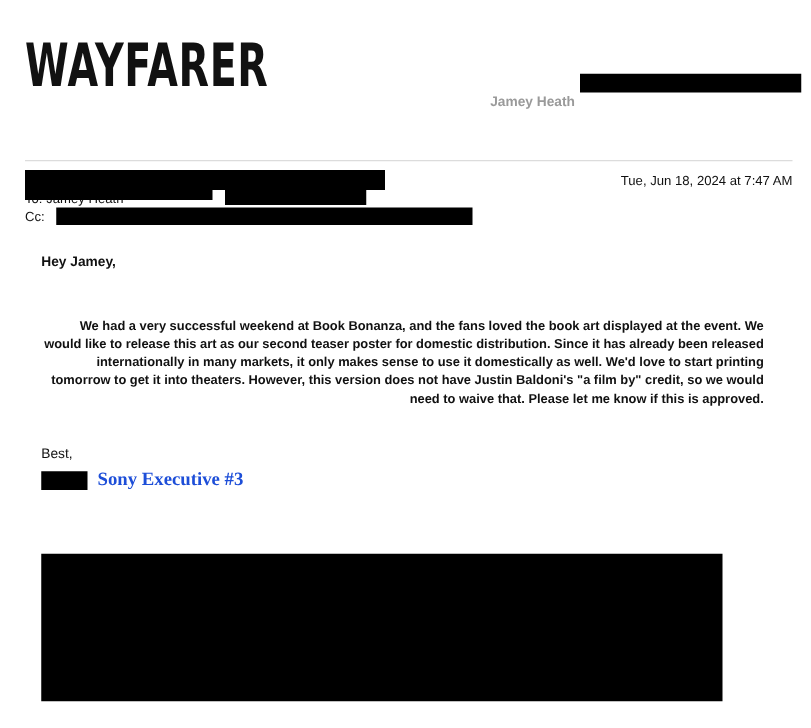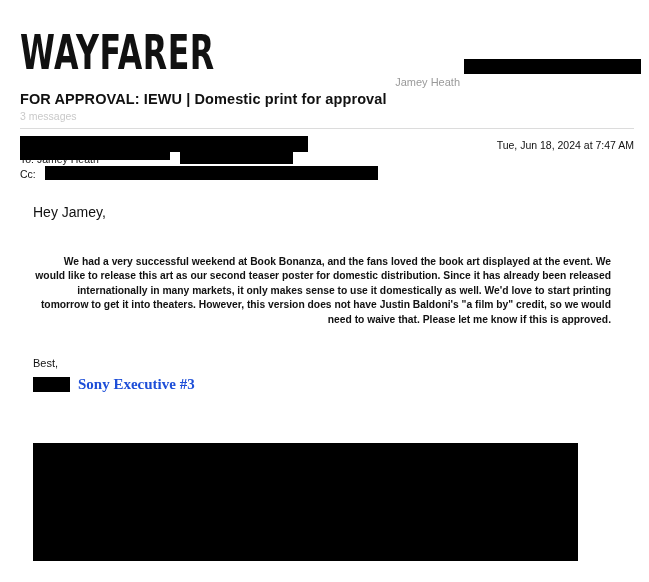--- a/index.html
+++ b/index.html
@@ -45,21 +45,21 @@
   .account {
     position: absolute;
     right: 8px;
     top: 44px;
     display: flex;
     align-items: center;
     gap: 0px;
   }
   .account-name {
     font-size: 11px;
-    font-weight: 400;
+    font-weight: 700;
     color: #9a9a9a;
     padding-right: 4px;
     margin-top: 32px;
   }
   .redact {
     background: #000000;
     display: inline-block;
   }
   .account-redact {
     width: 177px;
@@ -166,22 +166,22 @@
     top: -1px;
     width: 333px;
     height: 14px;
   }
 
   
   .greeting {
     position: absolute;
     left: 33px;
     top: 204px;
-    font-size: 14px;
-    font-weight: 400;
+    font-size: 11px;
+    font-weight: 700;
     color: #111111;
     text-align: center;
   }
   .body-text {
     position: absolute;
     left: 33px;
     top: 255px;
     width: 578px;
     font-size: 10.3px;
     font-weight: 700;
@@ -232,24 +232,20 @@
 <div class="page">
 
   <div class="header">
     <div class="brand">WAYFARER</div>
     <div class="account">
       <span class="account-name">Jamey Heath</span>
       <span class="redact account-redact"></span>
     </div>
   </div>
 
-  <div class="subject-wrap">
-    <div class="subject">FOR APPROVAL: IEWU | Domestic print for approval</div>
-    <div class="msg-count">3 messages</div>
-  </div>
   <div class="divider"></div>
 
   <div class="meta">
     <div class="sender-row">
       <span class="redact sender-redact"></span>
       <span class="date">Tue, Jun 18, 2024 at 7:47 AM</span>
     </div>
     <div class="to-row">
       <span class="to-label">To: Jamey Heath</span>
       <span class="redact to-redact-a"></span>

